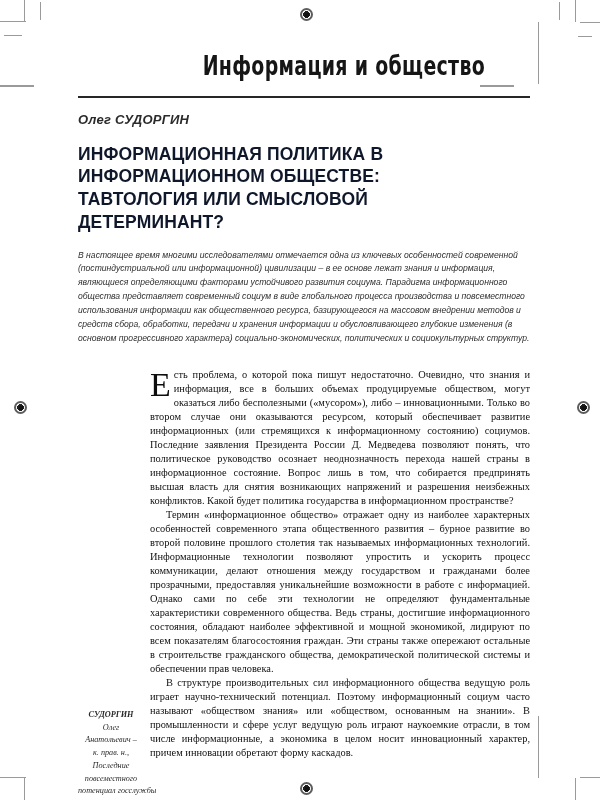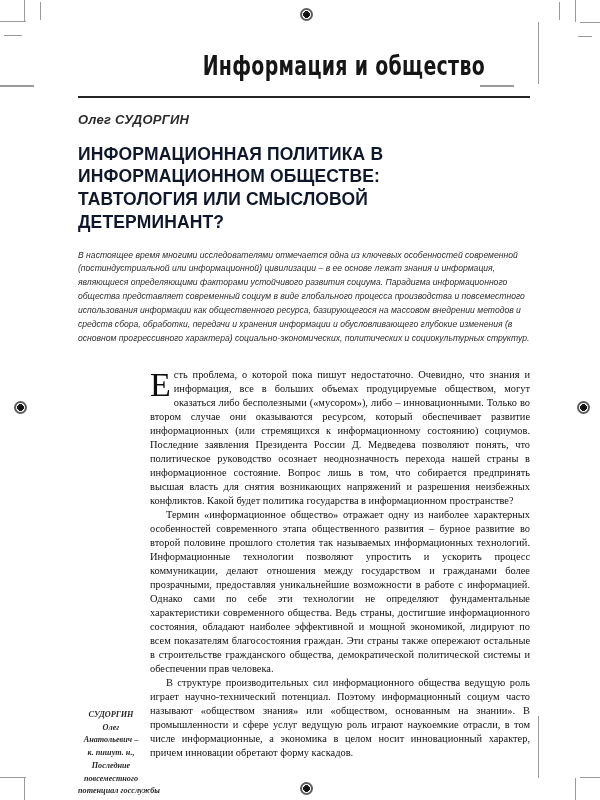--- a/index.html
+++ b/index.html
@@ -155,21 +155,21 @@
     font-size: 8.2px;
     line-height: 1.55;
     color: #2a2a2a;
     text-align: center;
     margin-top: 29px;
   }
   .marginnote .mn-name {
     font-weight: bold;
     font-style: italic;
   }
-  .mn-line { display: block; white-space: nowrap; font-weight: bold; }
+  .mn-line { display: block; white-space: nowrap; }
 </style>
 </head>
 <body>
 
 <div class="page">
 
   <div class="mark" style="left:24px; top:0px; width:1.4px; height:22px;"></div>
   <div class="mark" style="left:40px; top:2px; width:1.4px; height:18px;"></div>
   <div class="mark" style="left:0px; top:21px; width:26px; height:1.4px;"></div>
   <div class="mark" style="left:4px; top:35px; width:18px; height:1.4px;"></div>
@@ -206,21 +206,21 @@
     <h1 class="article-title">ИНФОРМАЦИОННАЯ ПОЛИТИКА В ИНФОРМАЦИОННОМ ОБЩЕСТВЕ: ТАВТОЛОГИЯ ИЛИ СМЫСЛОВОЙ ДЕТЕРМИНАНТ?</h1>
 
     <p class="abstract">В настоящее время многими исследователями отмечается одна из ключевых особенностей современной (постиндустриальной или информационной) цивилизации – в ее основе лежат знания и информация, являющиеся определяющими факторами устойчивого развития социума. Парадигма информационного общества представляет современный социум в виде глобального процесса производства и повсеместного использования информации как общественного ресурса, базирующегося на массовом внедрении методов и средств сбора, обработки, передачи и хранения информации и обусловливающего глубокие изменения (в основном прогрессивного характера) социально-экономических, политических и социокультурных структур.</p>
 
     <div class="lower">
 
       <div class="marginnote">
         <span class="mn-line mn-name">СУДОРГИН</span>
         <span class="mn-line">Олег</span>
         <span class="mn-line">Анатольевич –</span>
-        <span class="mn-line">к. пишут. н.,</span>
+        <span class="mn-line">к. прав. н.,</span>
         <span class="mn-line">Последние</span>
         <span class="mn-line">повсеместного</span>
         <span class="mn-line">потенциал госслужбы</span>
       </div>
 
       <div class="bodycol">
         <p class="body-p first"><span class="dropcap">Е</span><span>сть проблема, о которой пока пишут недостаточно. Очевидно, что знания и информация, все в больших объемах продуцируемые обществом, могут оказаться либо бесполезными («мусором»), либо – инновационными. Только во втором случае они оказываются ресурсом, который обеспечивает развитие информационных (или стремящихся к информационному состоянию) социумов. Последние заявления Президента России Д. Медведева позволяют понять, что политическое руководство осознает неоднозначность перехода нашей страны в информационное состояние. Вопрос лишь в том, что собирается предпринять высшая власть для снятия возникающих напряжений и разрешения неизбежных конфликтов. Какой будет политика государства в информационном пространстве?</span></p>
         <p class="body-p">Термин «информационное общество» отражает одну из наиболее характерных особенностей современного этапа общественного развития – бурное развитие во второй половине прошлого столетия так называемых информационных технологий. Информационные технологии позволяют упростить и ускорить процесс коммуникации, делают отношения между государством и гражданами более прозрачными, предоставляя уникальнейшие возможности в работе с информацией. Однако сами по себе эти технологии не определяют фундаментальные характеристики современного общества. Ведь страны, достигшие информационного состояния, обладают наиболее эффективной и мощной экономикой, лидируют по всем показателям благосостояния граждан. Эти страны также опережают остальные в строительстве гражданского общества, демократической политической системы и обеспечении прав человека.</p>
         <p class="body-p">В структуре производительных сил информационного общества ведущую роль играет научно-технический потенциал. Поэтому информационный социум часто называют «обществом знания» или «обществом, основанным на знании». В промышленности и сфере услуг ведущую роль играют наукоемкие отрасли, в том числе информационные, а экономика в целом носит инновационный характер, причем инновации обретают форму каскадов.</p>
       </div>

